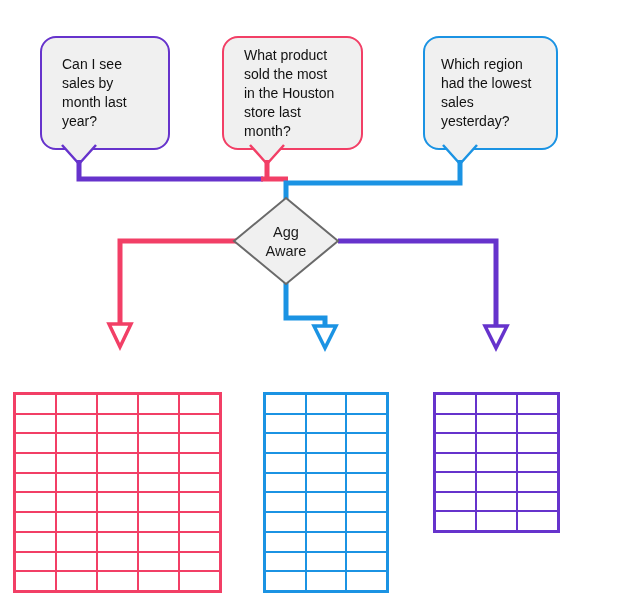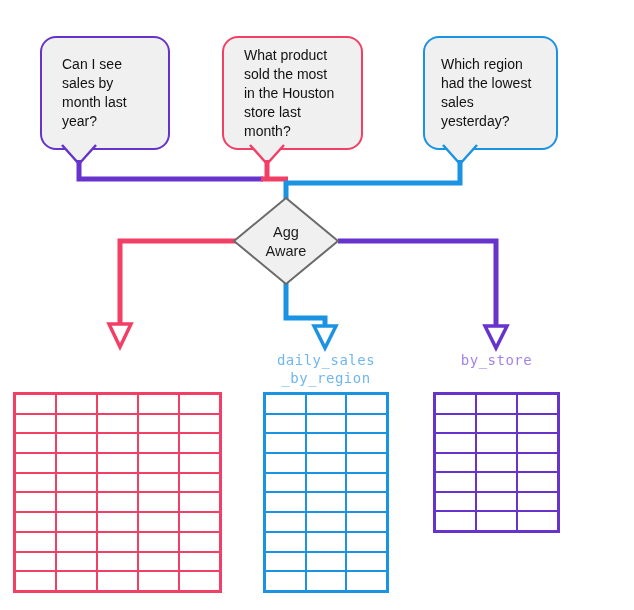--- a/index.html
+++ b/index.html
@@ -74,26 +74,21 @@
 
     <polygon points="109,324 131,324 120,347" fill="#fff" stroke-width="3.5" style="stroke: rgb(242, 63, 102);"></polygon>
     <polygon points="314,326 336,326 325,348" fill="#fff" stroke-width="3.5" style="stroke: rgb(27, 147, 227);"></polygon>
     <polygon points="485,326 507,326 496,348" fill="#fff" stroke-width="3.5" style="stroke: rgb(102, 51, 204);"></polygon>
 
     <polygon points="286,198 338,241 286,284 234,241" stroke-width="2" style="fill: rgb(240, 240, 240); stroke: rgb(106, 106, 106);"></polygon>
     <text class="diamond-text" x="286" y="237" text-anchor="middle">Agg</text>
     <text class="diamond-text" x="286" y="256" text-anchor="middle">Aware</text>
   </svg>
 
-  <div class="tlabel" style="left: 258px; top: 351px; width: 136px; color: rgb(112, 183, 239);">
-    <div>daily_sales</div>
-    <div>_by_region</div>
-  </div>
   <div class="tlabel" style="left: 428px; top: 351px; width: 137px; color: rgb(165, 131, 232);">
-    <div>by_store</div>
   </div>
 
   <div class="dtable" style="left: 13px; top: 392px; width: 209px; height: 201px; border-color: rgb(242, 63, 102); background: rgb(242, 63, 102); grid-template-columns: repeat(5, 1fr);">
       <div class="cell" style="background: rgb(255, 255, 255);"></div>
       <div class="cell" style="background: rgb(255, 255, 255);"></div>
       <div class="cell" style="background: rgb(255, 255, 255);"></div>
       <div class="cell" style="background: rgb(255, 255, 255);"></div>
       <div class="cell" style="background: rgb(255, 255, 255);"></div>
       <div class="cell" style="background: rgb(255, 255, 255);"></div>
       <div class="cell" style="background: rgb(255, 255, 255);"></div>

